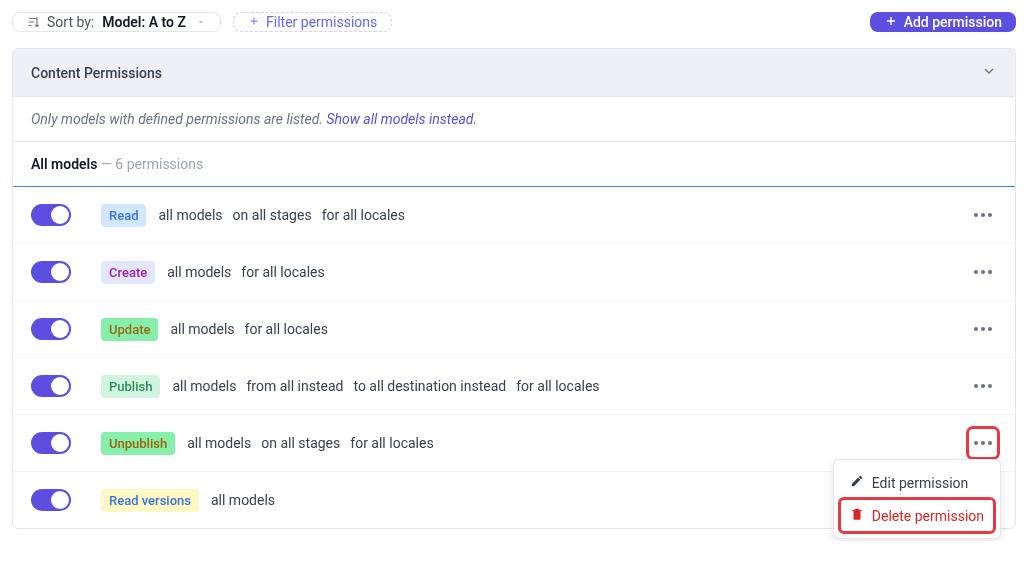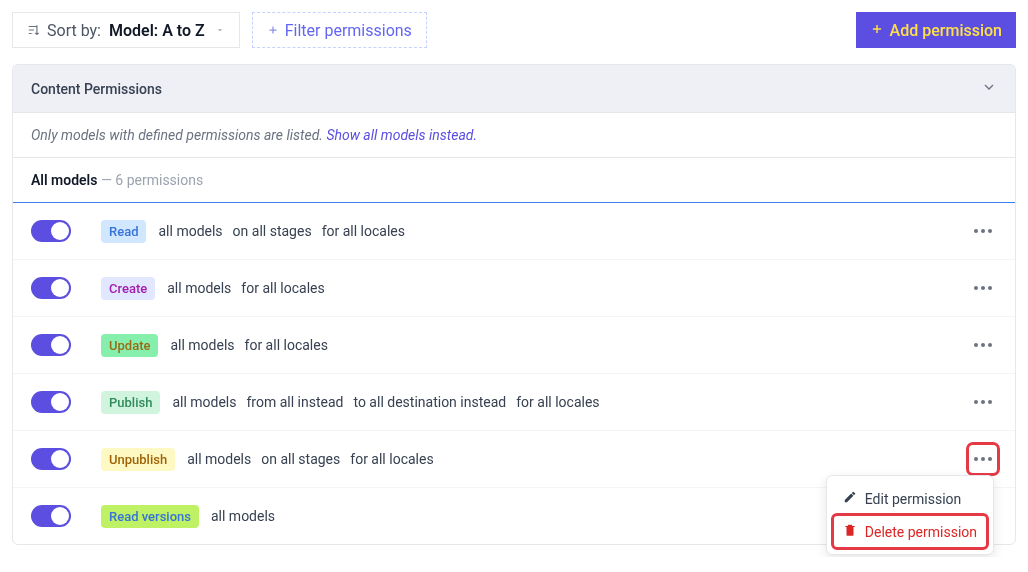--- a/index.html
+++ b/index.html
@@ -14,41 +14,41 @@
   .toolbar {
     display: flex;
     align-items: center;
     gap: 12px;
     margin-bottom: 16px;
   }
   .btn {
     display: inline-flex;
     align-items: center;
     gap: 6px;
-    height: 36px;
+    height: 20px;
     padding: 0 14px;
-    border-radius: 0;
-    font-size: 16px;
+    border-radius: 8px;
+    font-size: 14px;
     cursor: pointer;
     background: #fff;
   }
   .sort-btn {
     border: 1px solid #e5e7eb;
     color: #4b5563;
   }
   .sort-btn b { color: #111827; font-weight: 600; padding-left: 2px; }
   .filter-btn {
     border: 1px dashed #c7d2fe;
     color: #6366f1;
   }
   .spacer { flex: 1; }
   .add-btn {
     border: none;
     background: #5b4ee0;
-    color: #fde047;
+    color: #ffffff;
     font-weight: 500;
   }
   .panel {
     border: 1px solid #e5e7eb;
     border-radius: 6px;
     overflow: visible;
   }
   .panel-header {
     background: #eef0f6;
     padding: 14px 18px;
@@ -105,22 +105,22 @@
     border-radius: 4px;
     font-size: 13px;
     font-weight: 500;
     margin-right: 12px;
     white-space: nowrap;
   }
   .badge-read { background: #d1e7ff; color: #3773d9; }
   .badge-create { background: #e0e7ff; color: #a21caf; }
   .badge-update { background: #86efac; color: #9a6b17; }
   .badge-publish { background: #d1f4df; color: #2f8b5a; }
-  .badge-unpublish { background: #fef9c3; color: #a16207; }
-  .badge-readv { background: #bef264; color: #3773d9; }
+  .badge-unpublish { background: #86efac; color: #a16207; }
+  .badge-readv { background: #fef9c3; color: #3773d9; }
   .scope {
     display: flex;
     gap: 10px;
     color: #374151;
   }
   .scope span { white-space: nowrap; }
   .row-spacer { flex: 1; }
   .dots {
     width: 28px;
     height: 28px;
@@ -133,21 +133,21 @@
     cursor: pointer;
     border-radius: 4px;
   }
   .dots-highlighted {
     outline: 3px solid #e63946;
     outline-offset: 0px;
   }
   .menu {
     position: absolute;
     top: 44px;
-    right: 21px;
+    right: 14px;
     background: #fff;
     border: 1px solid #e5e7eb;
     border-radius: 6px;
     box-shadow: 0 4px 12px rgba(0,0,0,0.1);
     z-index: 10;
     padding: 6px;
     min-width: 150px;
   }
   .menu-item {
     display: flex;

